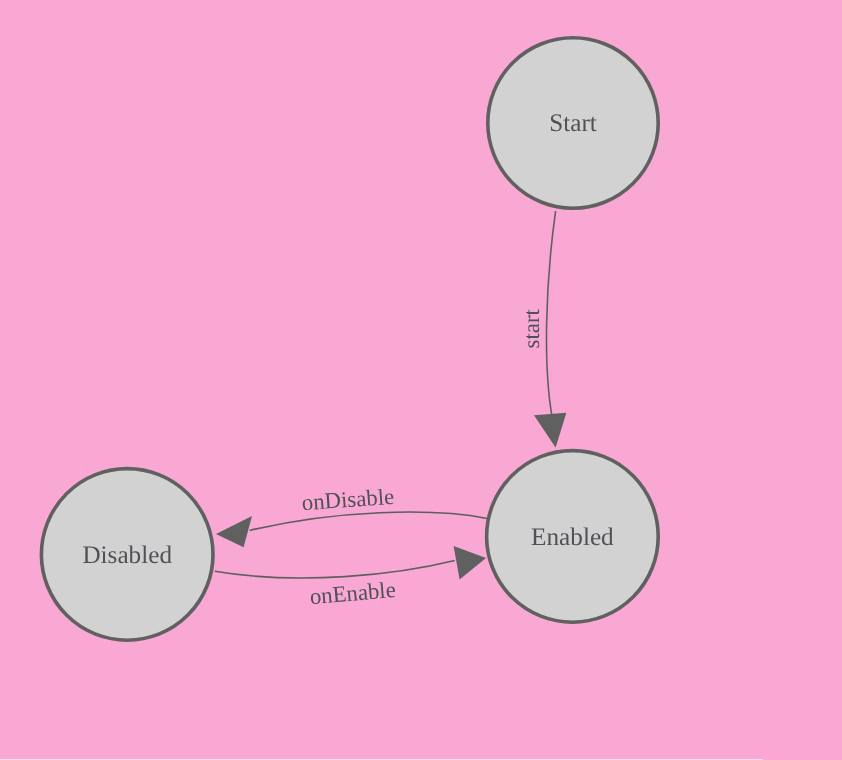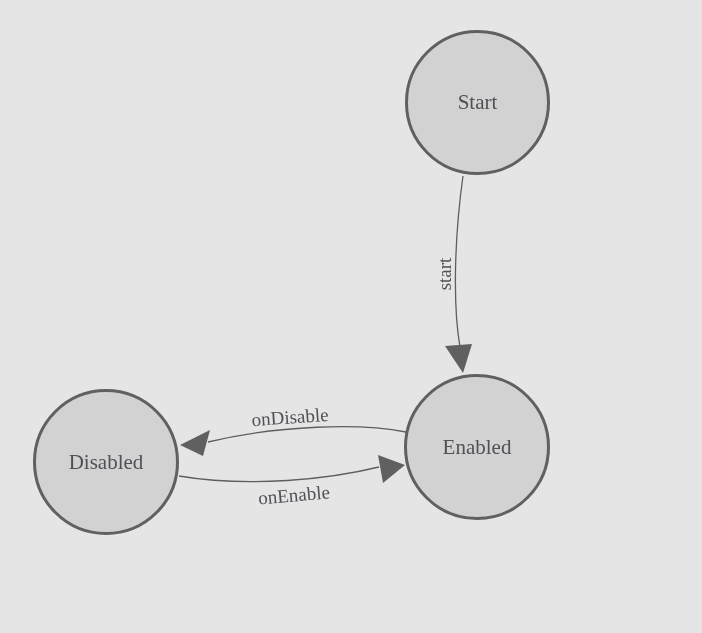--- a/index.html
+++ b/index.html
@@ -4,21 +4,21 @@
 <style>
   html, body {
     margin: 0;
     padding: 0;
     background: #ffffff;
   }
   #canvas {
     position: relative;
     width: 702px;
     height: 633px;
-    background: #e5e5e5;
+    background: #f9a8d4;
     overflow: hidden;
     font-family: "Liberation Serif", "DejaVu Serif", serif;
   }
   #edge-layer {
     position: absolute;
     left: 0;
     top: 0;
     width: 702px;
     height: 633px;
   }

